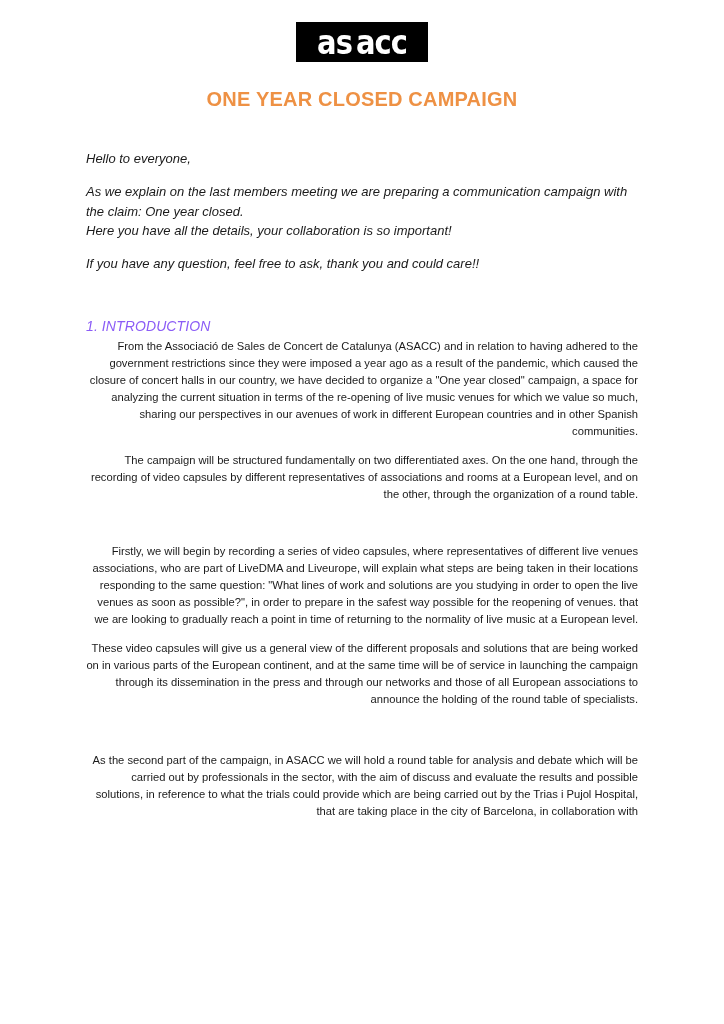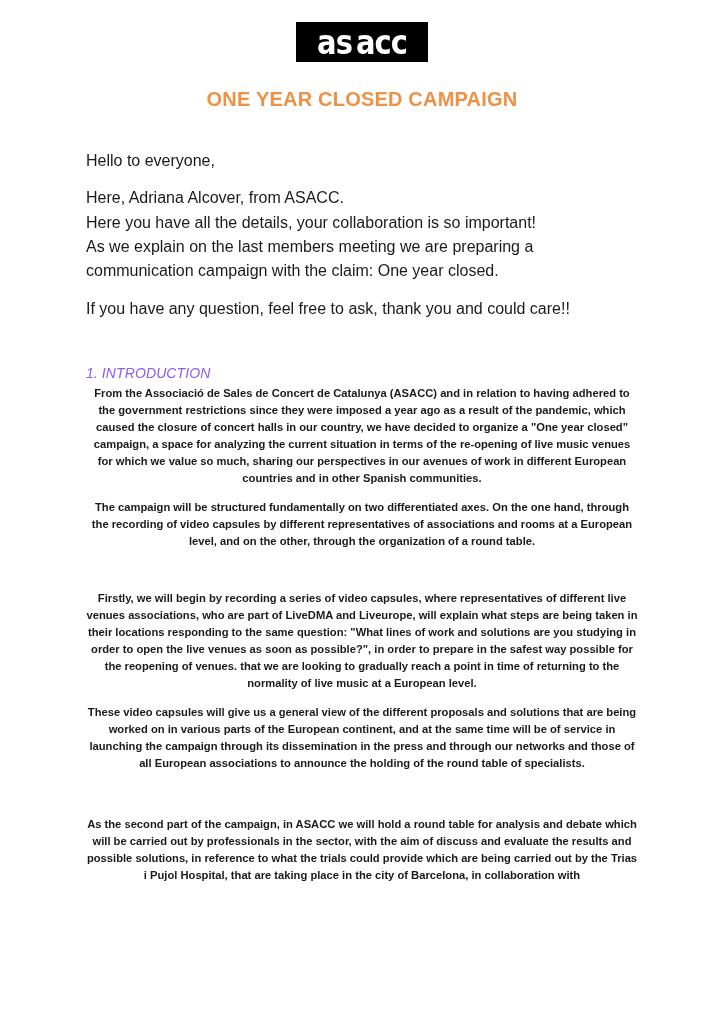--- a/index.html
+++ b/index.html
@@ -57,23 +57,24 @@
     color: #ee9144;
     font-size: 20px;
     font-weight: bold;
     letter-spacing: 0.2px;
     margin-top: 26px;
     font-family: "Liberation Sans", sans-serif;
   }
   
   .intro {
     margin-top: 38px;
-    font-size: 16px;
+    font-size: 13px;
     line-height: 1.52;
     color: #1a1a1a;
+    font-style: italic;
   }
   .intro p {
     margin: 0;
   }
   .intro .spacer {
     height: 13px;
   }
   
   .section {
     margin-top: 30px;
@@ -83,23 +84,22 @@
     font-size: 14px;
     font-weight: normal;
     margin: 0 0 4px 0;
     letter-spacing: 0.1px;
     font-style: italic;
   }
   .section p {
     margin: 0 0 12px 0;
     font-size: 11.2px;
     line-height: 1.52;
-    text-align: center;
+    text-align: right;
     color: #1a1a1a;
-    font-weight: bold;
   }
   .section p:last-child {
     margin-bottom: 0;
   }
   .sec-gap-1 { margin-top: 44px; }
   .sec-gap-2 { margin-top: 40px; }
   .sec-gap-3 { margin-top: 44px; }
 </style>
 </head>
 <body>
@@ -112,23 +112,22 @@
         <span class="gap"></span>
         <span class="txt">acc</span>
     </div>
   </div>
 
   <div class="doc-title">ONE YEAR CLOSED CAMPAIGN</div>
 
   <div class="intro">
     <p>Hello to everyone,</p>
     <div class="spacer"></div>
-    <p>Here, Adriana Alcover, from ASACC.</p>
+    <p>As we explain on the last members meeting we are preparing a communication campaign with the claim: One year closed.</p>
     <p>Here you have all the details, your collaboration is so important!</p>
-    <p>As we explain on the last members meeting we are preparing a communication campaign with the claim: One year closed.</p>
     <div class="spacer"></div>
     <p>If you have any question, feel free to ask, thank you and could care!!</p>
   </div>
 
   <div class="section sec-gap-1">
     <h2>1. INTRODUCTION</h2>
     <p>From the Associació de Sales de Concert de Catalunya (ASACC) and in relation to having adhered to the government restrictions since they were imposed a year ago as a result of the pandemic, which caused the closure of concert halls in our country, we have decided to organize a "One year closed" campaign, a space for analyzing the current situation in terms of the re-opening of live music venues for which we value so much, sharing our perspectives in our avenues of work in different European countries and in other Spanish communities.</p>
     <p>The campaign will be structured fundamentally on two differentiated axes. On the one hand, through the recording of video capsules by different representatives of associations and rooms at a European level, and on the other, through the organization of a round table.</p>
   </div>
 

